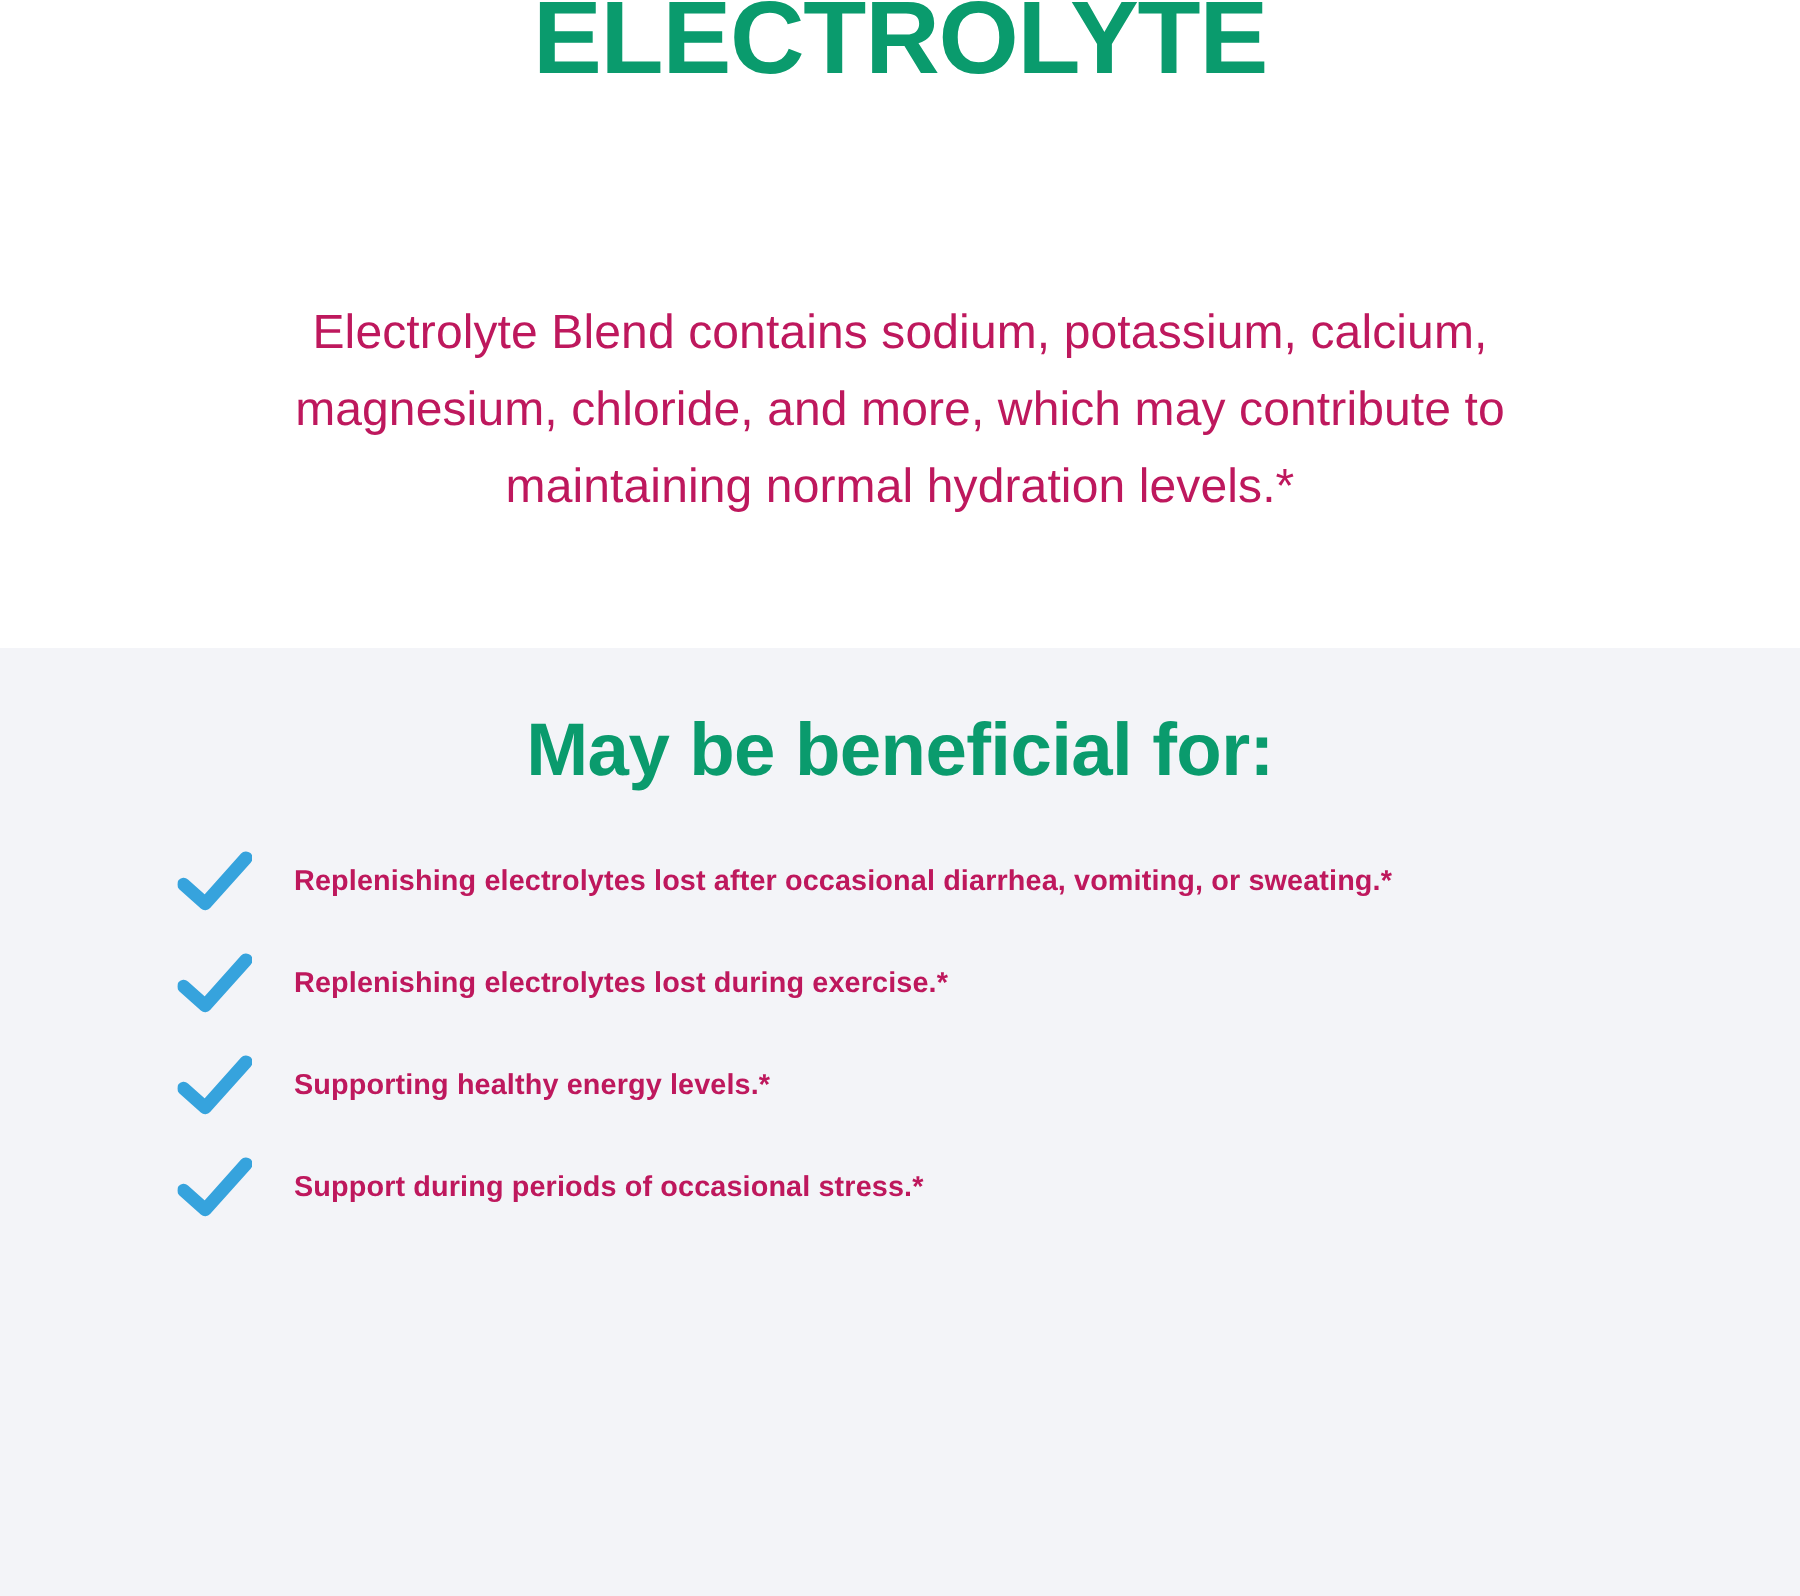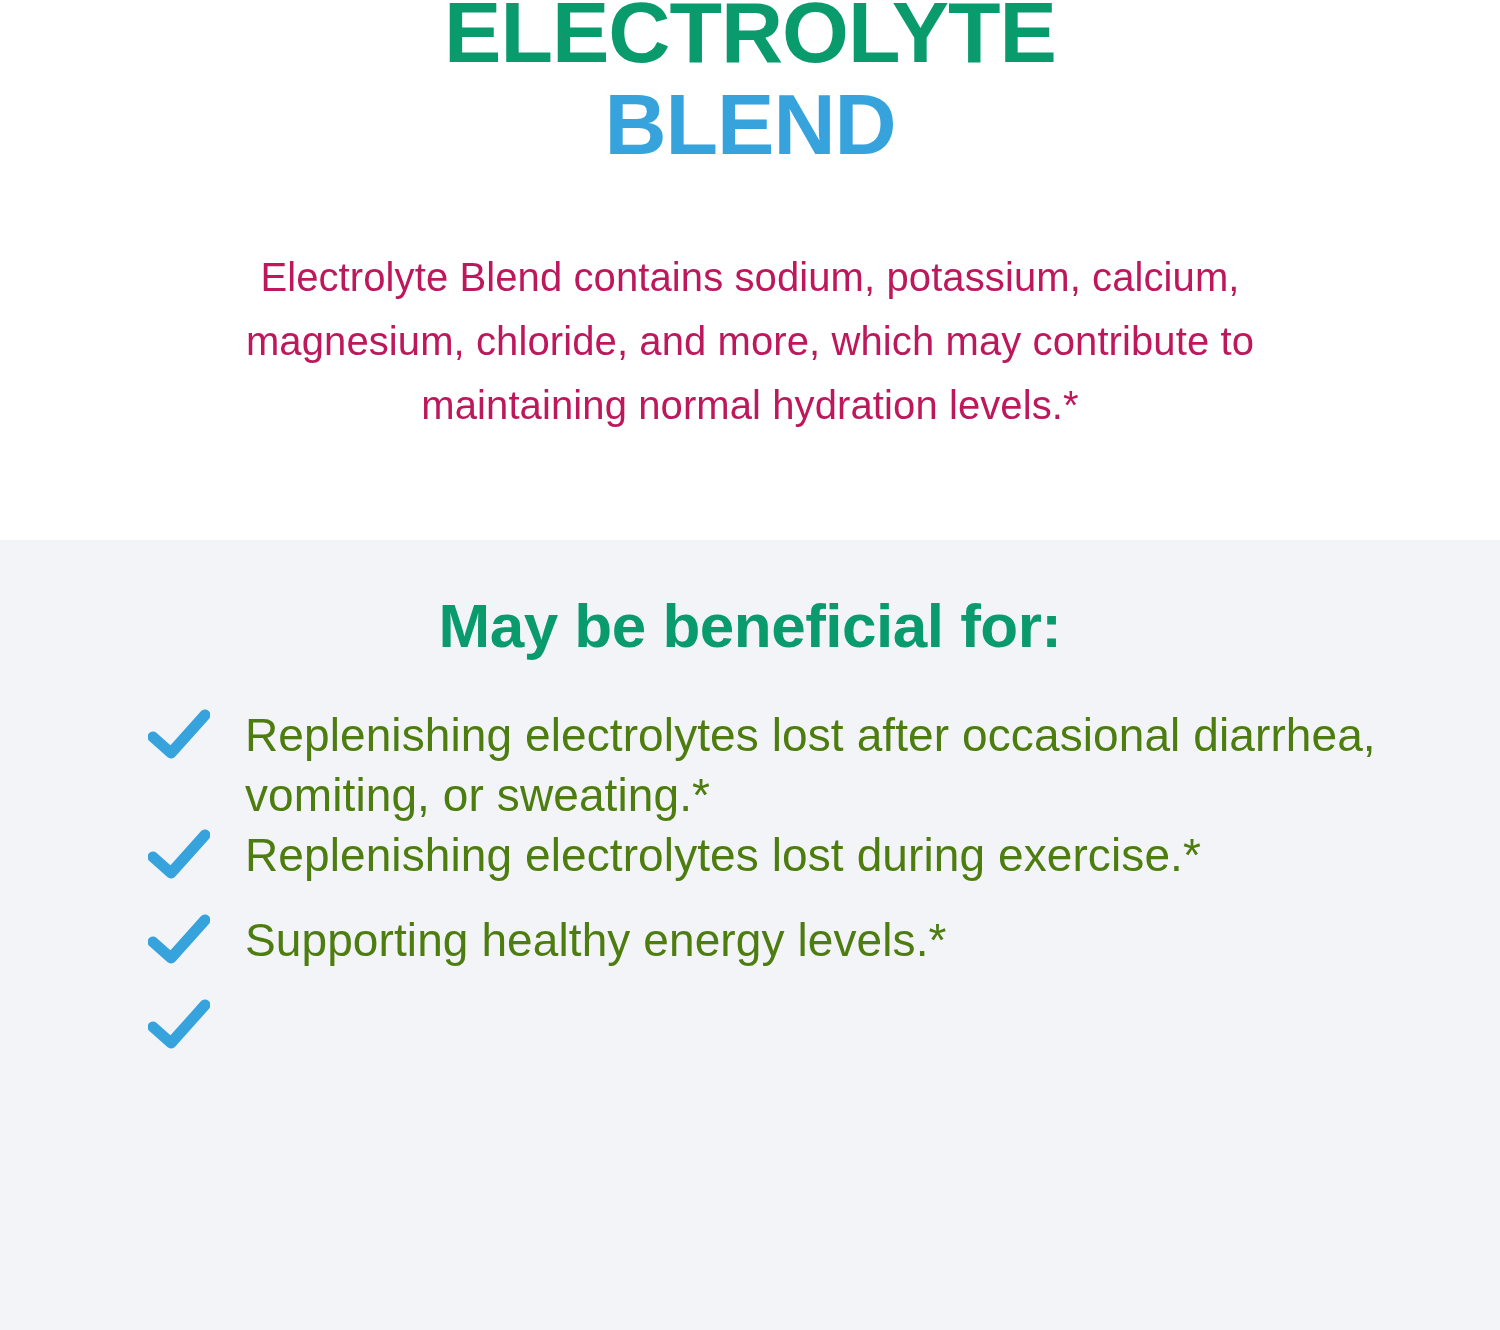--- a/index.html
+++ b/index.html
@@ -98,36 +98,35 @@
     padding-top:4px;
   }
   .check-icon{
     display:block;
     width:62px;
     height:54px;
   }
 
   .benefit-text{
     flex:1 1 auto;
-    color:#4d7c0f;
-    font-size:46px;
+    color:#be185d;
+    font-size:24px;
     line-height:60px;
-    font-weight:400;
+    font-weight:700;
     letter-spacing:0.1px;
     padding-top:0px;
   }
 </style>
 </head>
 <body>
 
 <section class="top-panel">
 
   <div class="title-block">
     <span class="title-line title-line-1">ELECTROLYTE</span>
-    <span class="title-line title-line-2">BLEND</span>
   </div>
 
   <p class="intro">Electrolyte Blend contains sodium, potassium, calcium, magnesium, chloride, and more, which may contribute to maintaining normal hydration levels.*</p>
 
 </section>
 
 <section class="bottom-panel">
 
   <h2 class="benefits-heading">May be beneficial for:</h2>
 
@@ -160,17 +159,18 @@
       <span class="benefit-text">Supporting healthy energy levels.*</span>
     </li>
 
 
     <li class="benefit-item">
       <span class="check-wrap">
         <svg class="check-icon" viewBox="0 0 62 54">
           <path d="M5 28 L23 44 L57 6" fill="none" stroke="#36A3DD" stroke-width="11" stroke-linecap="round" stroke-linejoin="round"></path>
         </svg>
       </span>
+      <span class="benefit-text">Support during periods of occasional stress.*</span>
     </li>
 
   </ul>
 
 </section>
 
 </body></html>

